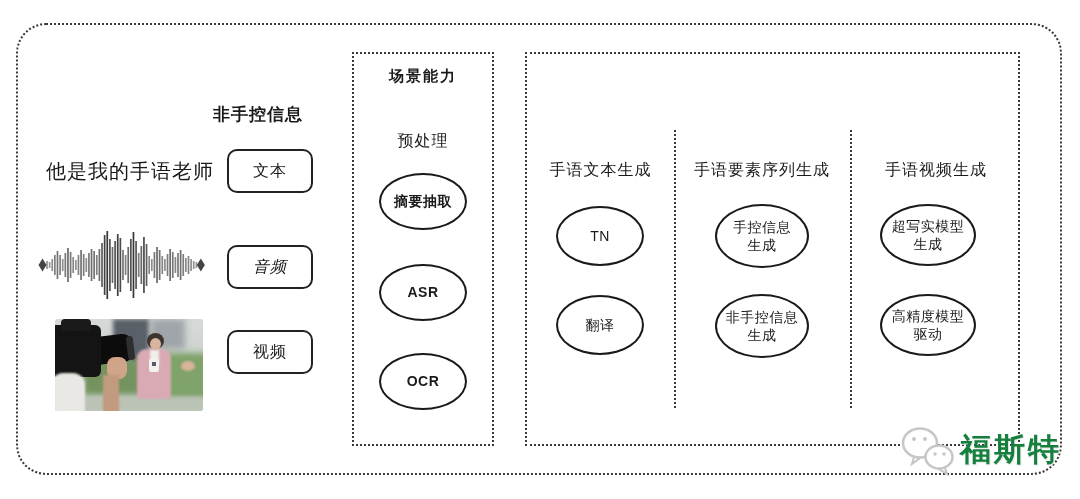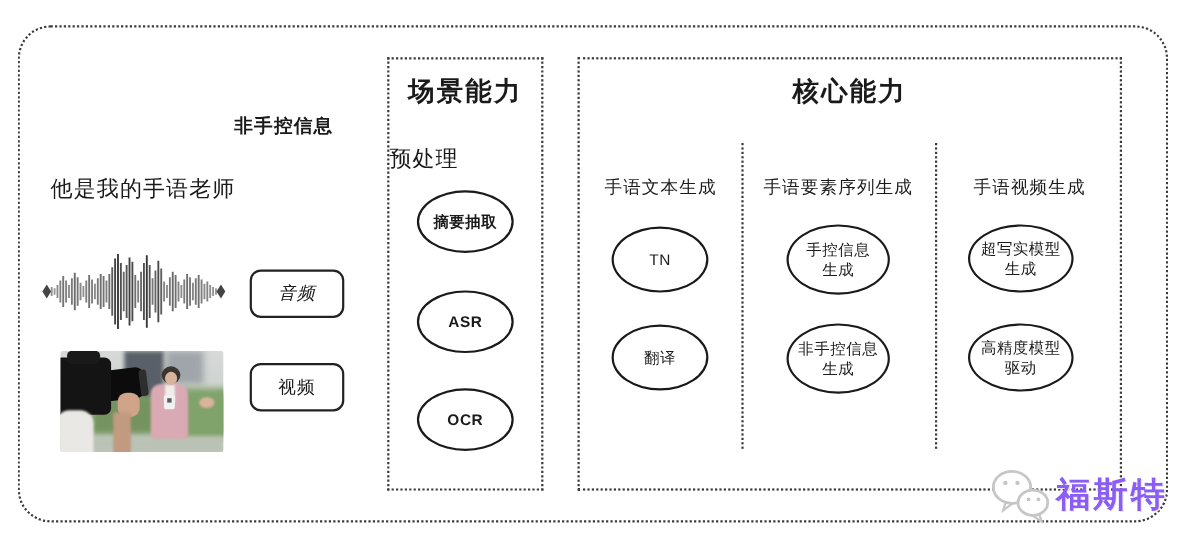--- a/index.html
+++ b/index.html
@@ -41,22 +41,22 @@
   .photo .cam-ring{ position:absolute; left:72px; top:17px; width:7px; height:24px; border-radius:3px; background:#2e2e2e; transform:rotate(-7deg); }
   .photo .cam-hand{ position:absolute; left:52px; top:38px; width:20px; height:22px; border-radius:8px; background:#cfa489; filter:blur(.6px); }
   .photo .cam-arm{ position:absolute; left:48px; top:56px; width:16px; height:40px; background:#c29a80; filter:blur(1px); }
   .photo .sleeve{ position:absolute; left:-4px; bottom:-4px; width:34px; height:42px; border-radius:12px 12px 0 0; background:#e9e8e4; filter:blur(.8px); }
 
   
   .cap-box{ position:absolute; top:52px; height:394px; border:2px dotted #3a3a3a; background:transparent; }
   .scene-box{ left:352px; width:142px; }
   .core-box{ left:525px; width:495px; }
   .box-title{ position:absolute; top:13px; left:0; width:100%; text-align:center;
-    font-size:24px; font-weight:bold; letter-spacing:2px; }
-  .box-subtitle{ position:absolute; top:77px; left:0; width:100%; text-align:left; font-size:20px; letter-spacing:1px; }
+    font-size:15px; font-weight:bold; letter-spacing:2px; }
+  .box-subtitle{ position:absolute; top:77px; left:0; width:100%; text-align:center; font-size:16px; letter-spacing:1px; }
 
   .node{ position:absolute; border:2.5px solid #1a1a1a; border-radius:50%; background:#fff;
     display:flex; align-items:center; justify-content:center; text-align:center;
     font-size:14px; line-height:1.3; white-space:pre-line; letter-spacing:.5px; }
   .scene-node{ left:50%; transform:translateX(-50%); width:88px; height:57px;font-weight:bold; }
   .sn1{ top:119px; } .sn2{ top:210px; } .sn3{ top:299px; }
 
   .col-header{ position:absolute; top:106px; text-align:center; font-size:16px; letter-spacing:1px; }
   .ch1{ left:0;   width:147px; }
   .ch2{ left:147px; width:176px; }
@@ -67,33 +67,36 @@
   .cn-tn   { left:29px;  top:152px; width:88px; height:60px; }
   .cn-fy   { left:29px;  top:241px; width:88px; height:60px;text-align:center; }
   .cn-sk   { left:188px; top:150px; width:94px; height:64px; }
   .cn-fsk  { left:188px; top:240px; width:94px; height:64px; }
   .cn-cxs  { left:353px; top:150px; width:96px; height:62px; }
   .cn-gjd  { left:353px; top:240px; width:96px; height:62px; }
 
   
   .watermark{ position:absolute; left:900px; top:424px; display:flex; align-items:center; }
   .wm-icon{ width:56px; height:52px; }
-  .wm-text{ font-size:31px; color:#8b5cf6; letter-spacing:3px; font-weight:bold;
+  .wm-text{ font-size:31px; color:#15803d; letter-spacing:3px; font-weight:bold;
     text-shadow:1px 1px 0 #e9e9e9; margin-left:4px; }
 </style>
 </head>
 <body>
 
 <div class="canvas">
 
   <div class="outer-border"></div>
 
   <div class="input-label">非手控信息</div>
   <div class="text-example">他是我的手语老师</div>
 
+  <div class="tag-box tag-text">
+    <span>文本</span>
+  </div>
   <div class="tag-box tag-audio">
     <span>音频</span>
   </div>
   <div class="tag-box tag-video">
     <span>视频</span>
   </div>
 
   <svg class="waveform" viewBox="0 0 170 74" xmlns="http://www.w3.org/2000/svg" id="waveform-svg">
       <path d="M 0.5 37 L 4.5 30.6 L 8.5 37 L 4.5 43.4 Z" fill="#444"></path>
       <path d="M 158.84 37 L 162.84 30.6 L 166.84 37 L 162.84 43.4 Z" fill="#444"></path>
@@ -181,21 +184,20 @@
 
   <div class="cap-box scene-box">
     <div class="box-title">场景能力</div>
     <div class="box-subtitle">预处理</div>
     <div class="node scene-node sn1">摘要抽取</div>
     <div class="node scene-node sn2">ASR</div>
     <div class="node scene-node sn3">OCR</div>
   </div>
 
   <div class="cap-box core-box">
-    <div class="box-title">核心能力</div>
 
     <div class="divider dv1"></div>
     <div class="divider dv2"></div>
 
     <div class="col-header ch1">手语文本生成</div>
     <div class="col-header ch2">手语要素序列生成</div>
     <div class="col-header ch3">手语视频生成</div>
 
     <div class="node cn-tn">TN</div>
     <div class="node cn-fy">翻译</div>

